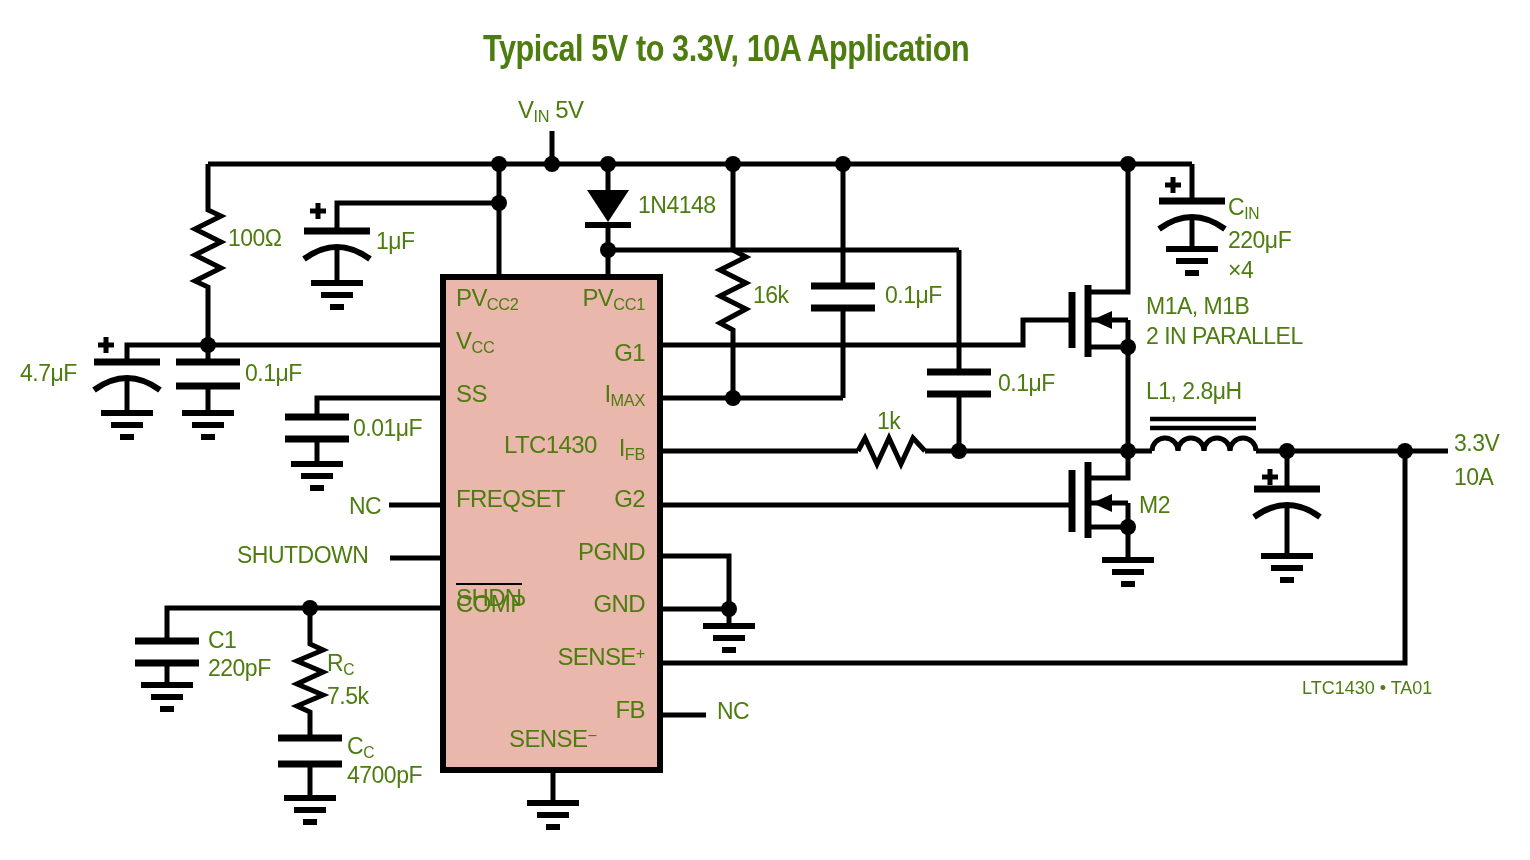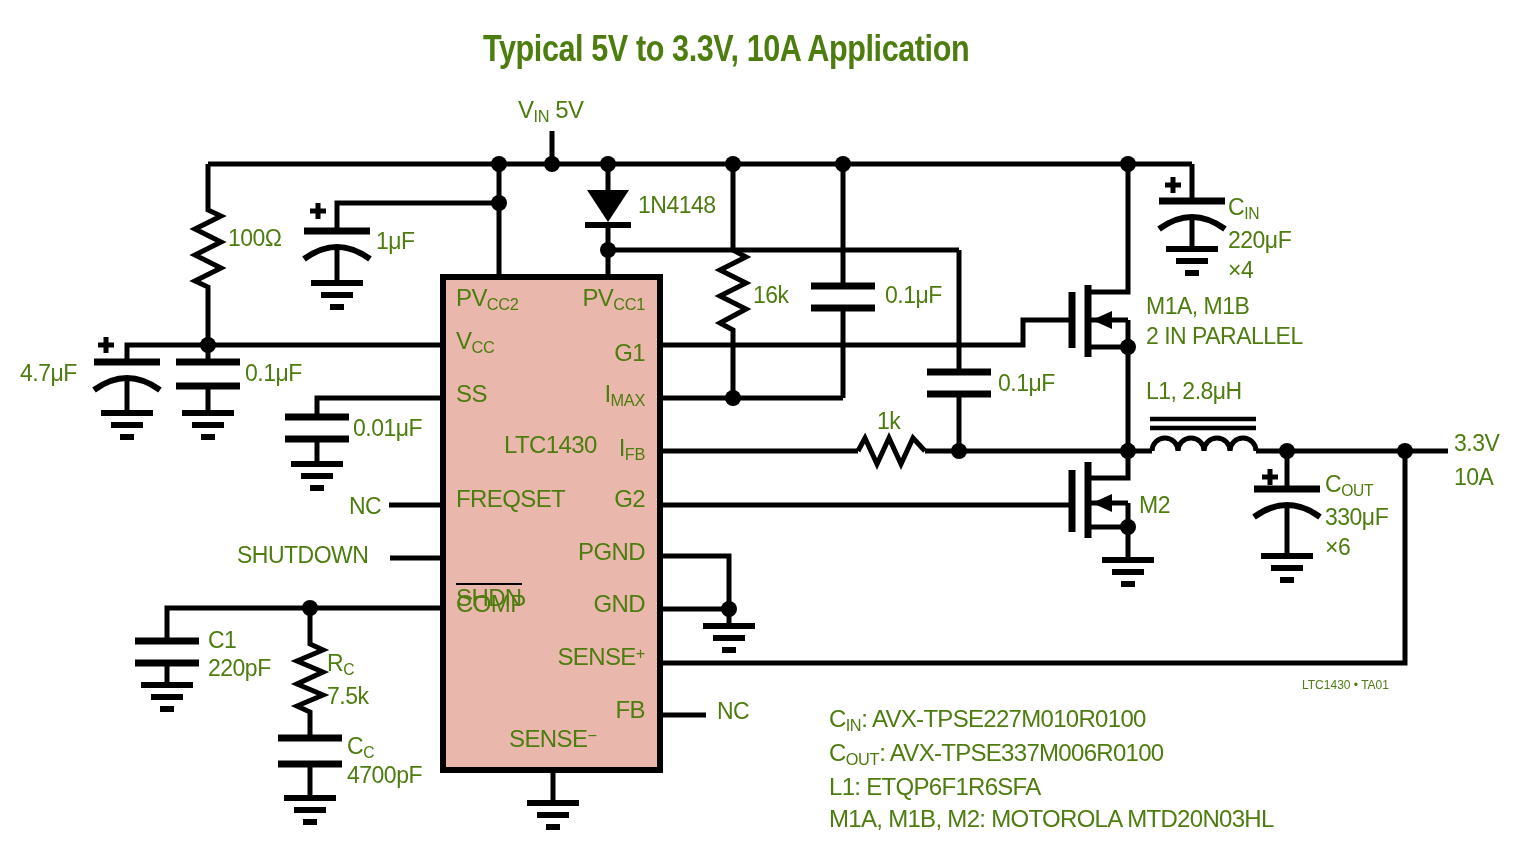--- a/index.html
+++ b/index.html
@@ -8,21 +8,21 @@
   #schem{position:absolute;left:0;top:0;width:1530px;height:860px;}
   .lbl{position:absolute;font-size:23px;letter-spacing:-0.5px;line-height:1.12;white-space:nowrap;}
   .pin{position:absolute;font-size:24px;letter-spacing:-0.6px;line-height:1;white-space:nowrap;}
   .rcol{left:445px;width:200px;text-align:right;}
   .sb{font-size:0.68em;position:relative;top:0.24em;letter-spacing:-0.3px;}
   .sp{font-size:0.68em;position:relative;top:-0.34em;letter-spacing:-0.3px;}
   .ovl{display:inline-block;border-top:2.5px solid #000;padding-top:1px;line-height:1;}
   #title{position:absolute;left:483px;top:28px;font-size:36px;font-weight:bold;letter-spacing:-0.5px;
          transform:scaleX(0.85);transform-origin:0 0;white-space:nowrap;}
   #notes{position:absolute;left:829px;top:703px;font-size:24px;line-height:32px;letter-spacing:-0.7px;white-space:nowrap;}
-  #tag{position:absolute;left:1302px;top:678px;font-size:12px;letter-spacing:0;}
+  #tag{position:absolute;left:1302px;top:678px;font-size:18px;letter-spacing:0;}
   .blk{line-height:30px;}
 </style>
 </head>
 <body>
 
 <div id="stage">
 
 <svg id="schem" viewBox="0 0 1530 860">
   <g stroke="#000" fill="none" stroke-width="5">
 
@@ -195,25 +195,20 @@
 </div>
 
 <div class="lbl blk" style="left:1228px;top:176px;margin-top:16px;">
   <div><span>C</span><span class="sb">IN</span></div>
   <div>220μF</div>
   <div>×4</div>
 </div>
 
 <div class="lbl" style="left:1146px;top:379px;">L1, 2.8μH</div>
 
-<div class="lbl blk" style="left:1325px;top:469px;">
-  <div><span>C</span><span class="sb">OUT</span></div>
-  <div>330μF</div>
-  <div>×6</div>
-</div>
 
 <div class="lbl" style="left:1139px;top:493px;">M2</div>
 
 <div class="lbl" style="left:1454px;top:426px;line-height:34px;">
   <div>3.3V</div>
   <div>10A</div>
 </div>
 
 <div class="lbl" style="left:349px;top:494px;">NC</div>
 <div class="lbl" style="left:237px;top:543px;">SHUTDOWN</div>
@@ -247,22 +242,16 @@
 <div class="pin rcol" style="top:329px;margin-top:12px;">G1</div>
 <div class="pin rcol" style="top:382px;"><span>I</span><span class="sb">MAX</span></div>
 <div class="pin rcol" style="top:436px;"><span>I</span><span class="sb">FB</span></div>
 <div class="pin rcol" style="top:487px;">G2</div>
 <div class="pin rcol" style="top:540px;">PGND</div>
 <div class="pin rcol" style="top:592px;">GND</div>
 <div class="pin rcol" style="top:645px;"><span>SENSE</span><span class="sp">+</span></div>
 <div class="pin rcol" style="top:698px;">FB</div>
 <div class="pin" style="left:509px;top:727px;"><span>SENSE</span><span class="sp">−</span></div>
 
-<div id="notes">
-  <div><span>C</span><span class="sb">IN</span><span>: AVX-TPSE227M010R0100</span></div>
-  <div><span>C</span><span class="sb">OUT</span><span>: AVX-TPSE337M006R0100</span></div>
-  <div>L1: ETQP6F1R6SFA</div>
-  <div>M1A, M1B, M2: MOTOROLA MTD20N03HL</div>
-</div>
 
 <div id="tag">LTC1430 • TA01</div>
 
 </div>
 
 </body></html>

